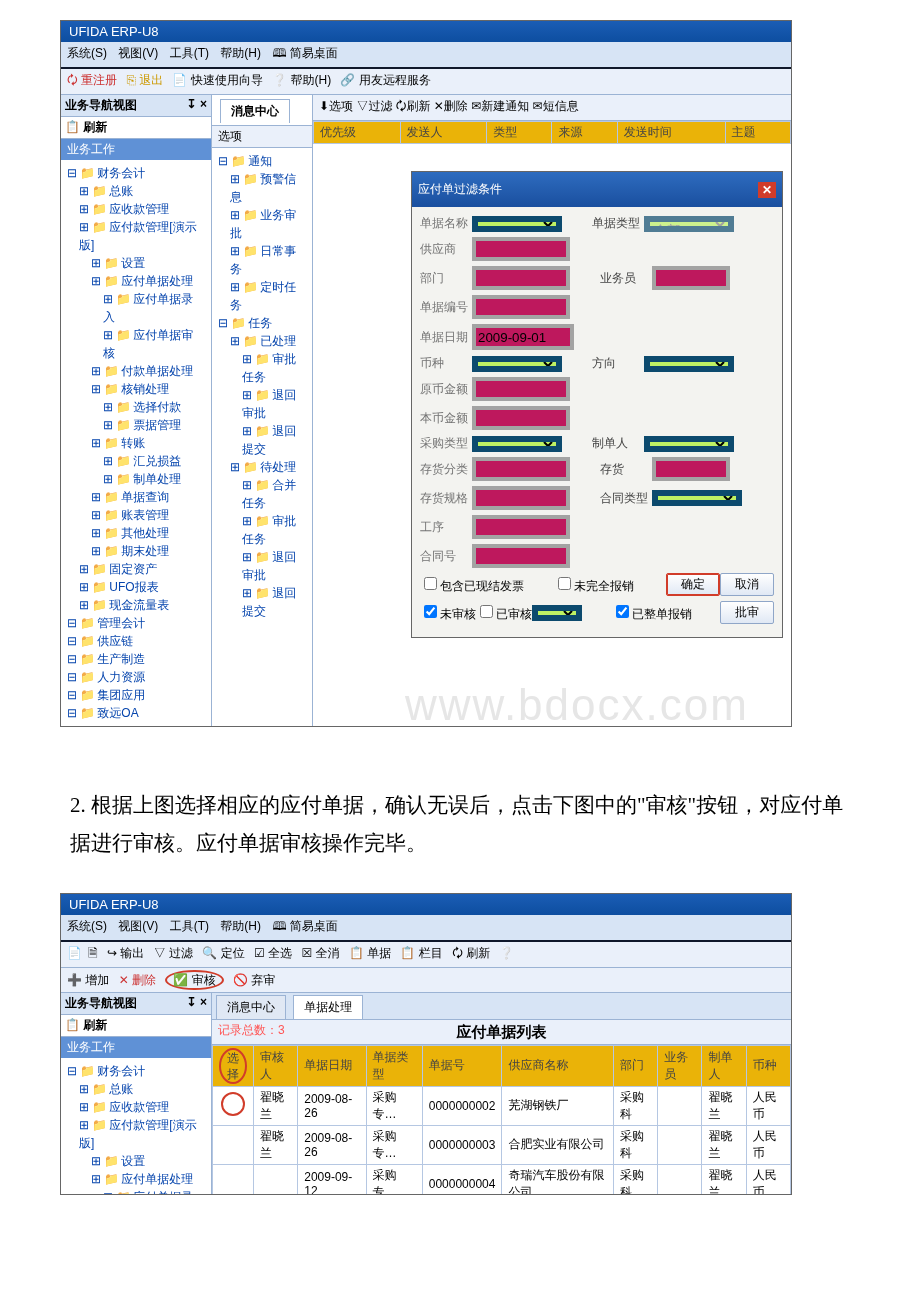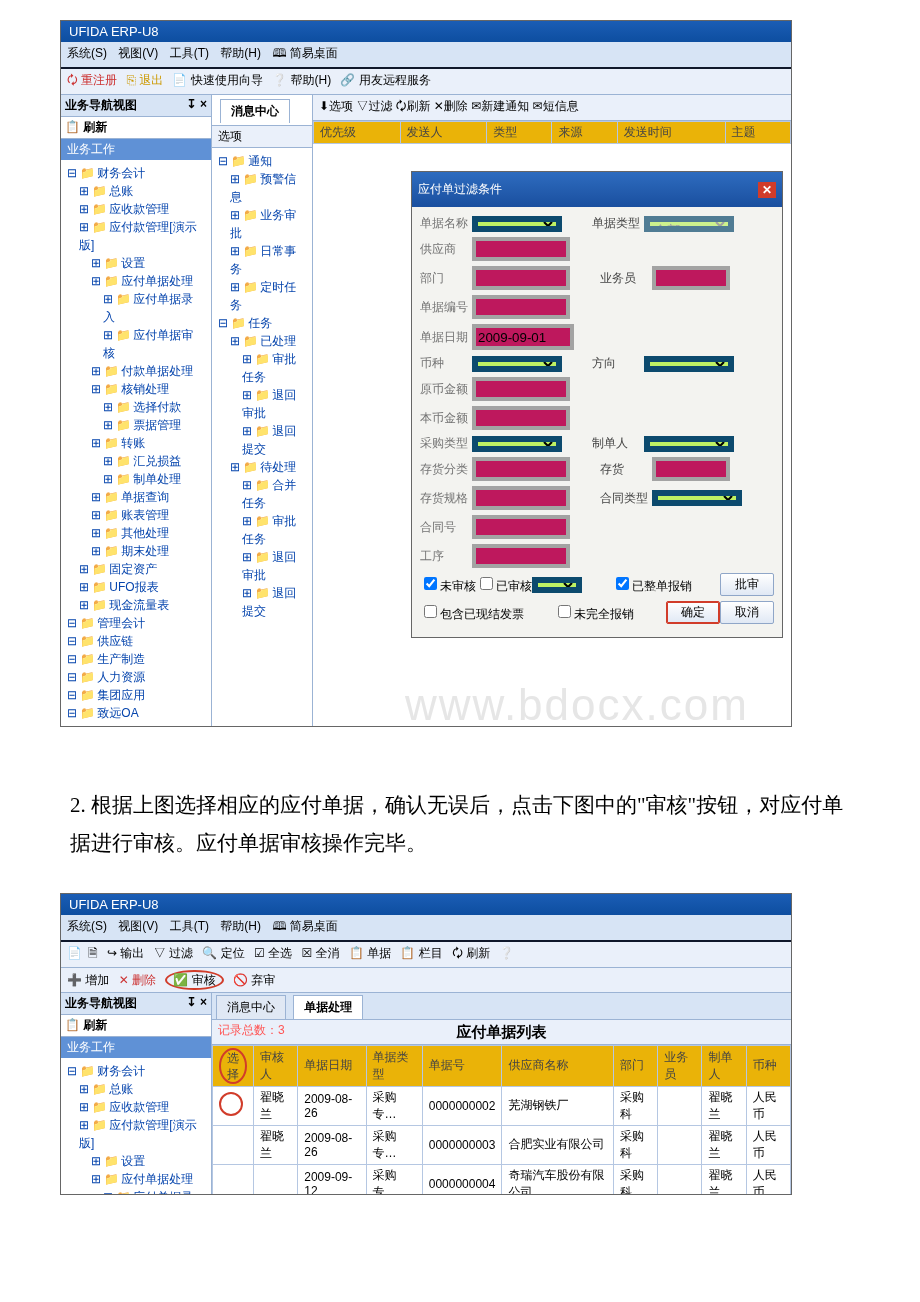--- a/index.html
+++ b/index.html
@@ -44,21 +44,21 @@
   .frow .spacer{width:30px}
   .flabel2{width:52px;color:#444}
   .check{margin-right:3px}
   .btn{border:1px solid #8fa6c8;background:linear-gradient(#fff,#e0e8f4);padding:2px 14px;border-radius:2px;font-size:12px}
   .btn.highlight{border:1px solid #d13c2a;box-shadow:0 0 0 1px #d13c2a inset}
   
   .instr{font-family:"SimSun",serif;font-size:21px;line-height:1.8;margin:60px 70px 30px 70px}
   
   .watermark{position:absolute;left:92px;bottom:-4px;font-size:44px;color:#e6e6e6;letter-spacing:2px;pointer-events:none;white-space:nowrap}
   .oval-red{border:2px solid #d13c2a;border-radius:50%/50%;padding:0 6px;display:inline-block;line-height:16px}
-  .table .sel-col{width:26px;}
+  .table .sel-col{width:26px;text-align:center}
   .red-circle{border:2px solid #d13c2a;border-radius:50%;width:20px;height:20px;display:inline-block}
   .w2{width:730px}
 </style>
 </head>
 <body>
 
 <div class="page">
 
 <div class="window w2">
   <div class="titlebar"><span>UFIDA ERP-U8</span></div>
@@ -230,47 +230,47 @@
                   <span class="ffield short"></span>
                 </div>
                 <div class="frow">
                   <span class="flabel">存货规格</span>
                   <span class="ffield"></span>
                   <span class="spacer"></span>
                   <span class="flabel2">合同类型</span>
                   <select class="fcombo"><option></option></select>
                 </div>
                 <div class="frow">
+                  <span class="flabel">工序</span>
+                  <span class="ffield"></span>
+                  <span class="spacer"></span>
+                  <span class="flabel2"></span>
+                </div>
+                <div class="frow">
                   <span class="flabel">合同号</span>
                   <span class="ffield"></span>
                   <span class="spacer"></span>
                   <span class="flabel2"></span>
-                </div>
-                <div class="frow">
-                  <span class="flabel">工序</span>
-                  <span class="ffield"></span>
-                  <span class="spacer"></span>
-                  <span class="flabel2"></span>
-                </div>
-                <div class="frow">
-                  <label><input type="checkbox" class="check" checked="" style="">未审核</label> 
-                  <label><input type="checkbox" class="check" style="">已审核</label> 
-                  <select class="fcombo" style="width:50px"></select>
-                  <span class="spacer"></span>
-                  <label><input type="checkbox" class="check" checked="" style="">已整单报销</label>
-                  <span style="flex:1"></span>
-                  <span class="btn">批审</span>
                 </div>
                 <div class="frow">
                   <label><input type="checkbox" class="check" style="">包含已现结发票</label>
                   <span class="spacer"></span>
                   <label><input type="checkbox" class="check" style="">未完全报销</label>
                   <span style="flex:1"></span>
                   <span class="btn highlight">确定</span> 
                   <span class="btn">取消</span>
+                </div>
+                <div class="frow">
+                  <label><input type="checkbox" class="check" checked="" style="">未审核</label> 
+                  <label><input type="checkbox" class="check" style="">已审核</label> 
+                  <select class="fcombo" style="width:50px"></select>
+                  <span class="spacer"></span>
+                  <label><input type="checkbox" class="check" checked="" style="">已整单报销</label>
+                  <span style="flex:1"></span>
+                  <span class="btn">批审</span>
                 </div>
               </div>
         </div>
         <div class="watermark">www.bdocx.com</div>
       </div>
     </div>
   </div>
 </div>
 
 <div class="instr">2. 根据上图选择相应的应付单据，确认无误后，点击下图中的"审核"按钮，对应付单据进行审核。应付单据审核操作完毕。</div>
@@ -313,21 +313,21 @@
             <div class="ind1">⊞ <span class="icon">📁</span>应收款管理</div>
             <div class="ind1">⊞ <span class="icon">📁</span>应付款管理[演示版]</div>
             <div class="ind2">⊞ <span class="icon">📁</span>设置</div>
             <div class="ind2">⊞ <span class="icon">📁</span>应付单据处理</div>
             <div class="ind3">⊞ <span class="icon">📁</span>应付单据录入</div>
           </div>
     </div>
     <div class="main">
       <div class="tabs">
         <span class="tab inactive">消息中心</span>
-        <span class="tab" style="font-weight:bold">单据处理</span>
+        <span class="tab" style="font-weight:normal">单据处理</span>
       </div>
       <div class="strip" style="color:#f55">
         <span>记录总数：</span><span>3</span>
         <span style="float:none;display:block;text-align:center;font-size:15px;font-weight:bold;color:#000;margin-top:-16px">应付单据列表</span>
       </div>
       <table class="table" id="grid2">
             <tbody>
               <tr>
                 <th class="sel-col"><span class="oval-red">选择</span></th>
                 <th>审核人</th>

